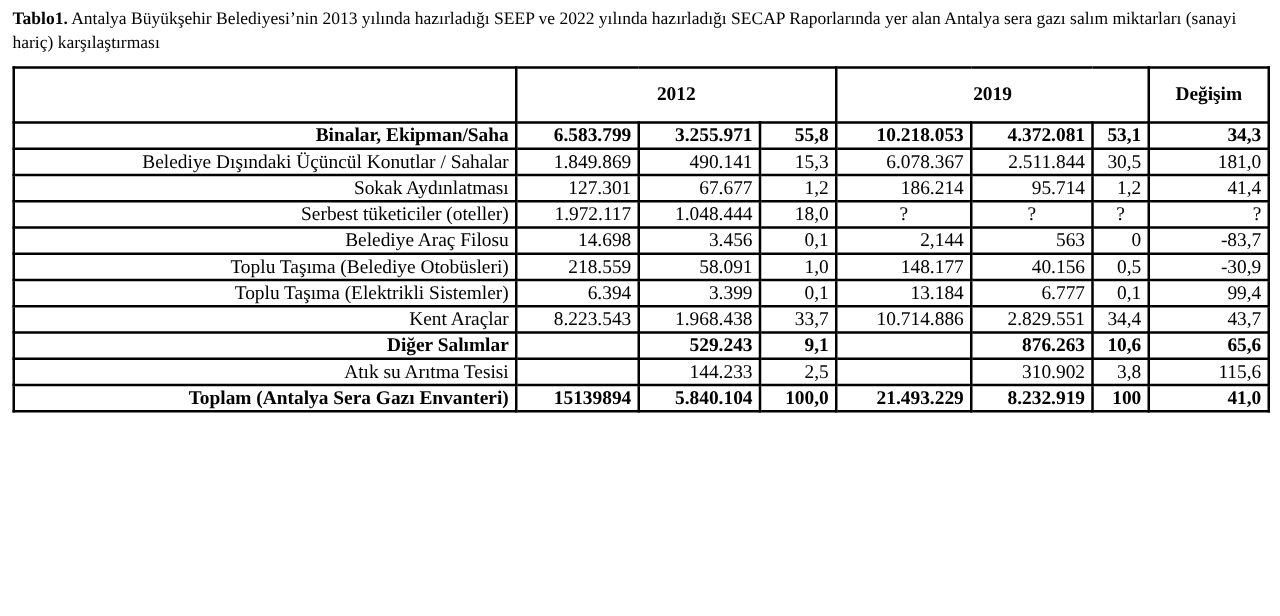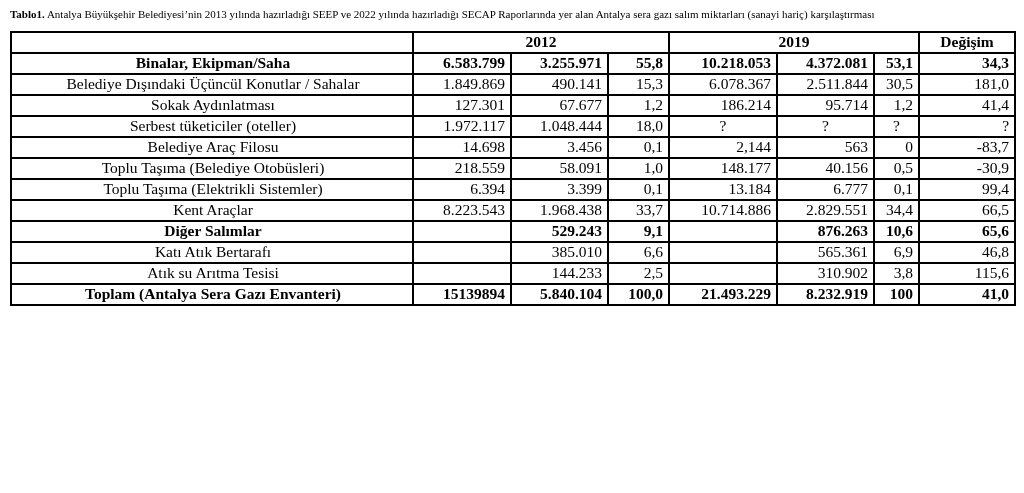--- a/index.html
+++ b/index.html
@@ -9,21 +9,21 @@
     background: #ffffff;
     width: 1024px;
     height: 493px;
     font-family: "Liberation Serif", "DejaVu Serif", serif;
     color: #000000;
     overflow: hidden;
   }
   .caption {
     margin: 7px 12px 9px 10px;
     width: 1002px;
-    font-size: 11px;
+    font-size: 14px;
     line-height: 1.33;
   }
   .caption .cap-bold { font-weight: bold; }
   table.data-table {
     border-collapse: collapse;
     table-layout: fixed;
     margin-left: 10px;
     width: 1004px;
   }
   th, td {
@@ -31,24 +31,24 @@
     font-size: 15.5px;
     height: 21px;
     padding: 0 5px;
     white-space: nowrap;
     overflow: hidden;
     vertical-align: middle;
   }
   thead th {
     font-weight: bold;
     text-align: center;
-    padding: 0 2px;
+    padding: 12px 2px;
   }
   td.label {
-    text-align: center;
+    text-align: right;
     padding-left: 7px;
   }
   td.num { text-align: right; }
   td.center { text-align: center; }
   tr.bold td { font-weight: bold; }
 </style>
 </head>
 <body>
 
 <div class="caption">
@@ -146,41 +146,31 @@
         <td class="num">99,4</td>
       </tr>
       <tr>
         <td class="label">Kent Araçlar</td>
         <td class="num">8.223.543</td>
         <td class="num">1.968.438</td>
         <td class="num">33,7</td>
         <td class="num">10.714.886</td>
         <td class="num">2.829.551</td>
         <td class="num">34,4</td>
-        <td class="num">66,5</td>
+        <td class="num">43,7</td>
       </tr>
       <tr class="bold">
         <td class="label">Diğer Salımlar</td>
         <td class="num"></td>
         <td class="num">529.243</td>
         <td class="num">9,1</td>
         <td class="num"></td>
         <td class="num">876.263</td>
         <td class="num">10,6</td>
         <td class="num">65,6</td>
-      </tr>
-      <tr>
-        <td class="label">Katı Atık Bertarafı</td>
-        <td class="num"></td>
-        <td class="num">385.010</td>
-        <td class="num">6,6</td>
-        <td class="num"></td>
-        <td class="num">565.361</td>
-        <td class="num">6,9</td>
-        <td class="num">46,8</td>
       </tr>
       <tr>
         <td class="label">Atık su Arıtma Tesisi</td>
         <td class="num"></td>
         <td class="num">144.233</td>
         <td class="num">2,5</td>
         <td class="num"></td>
         <td class="num">310.902</td>
         <td class="num">3,8</td>
         <td class="num">115,6</td>

